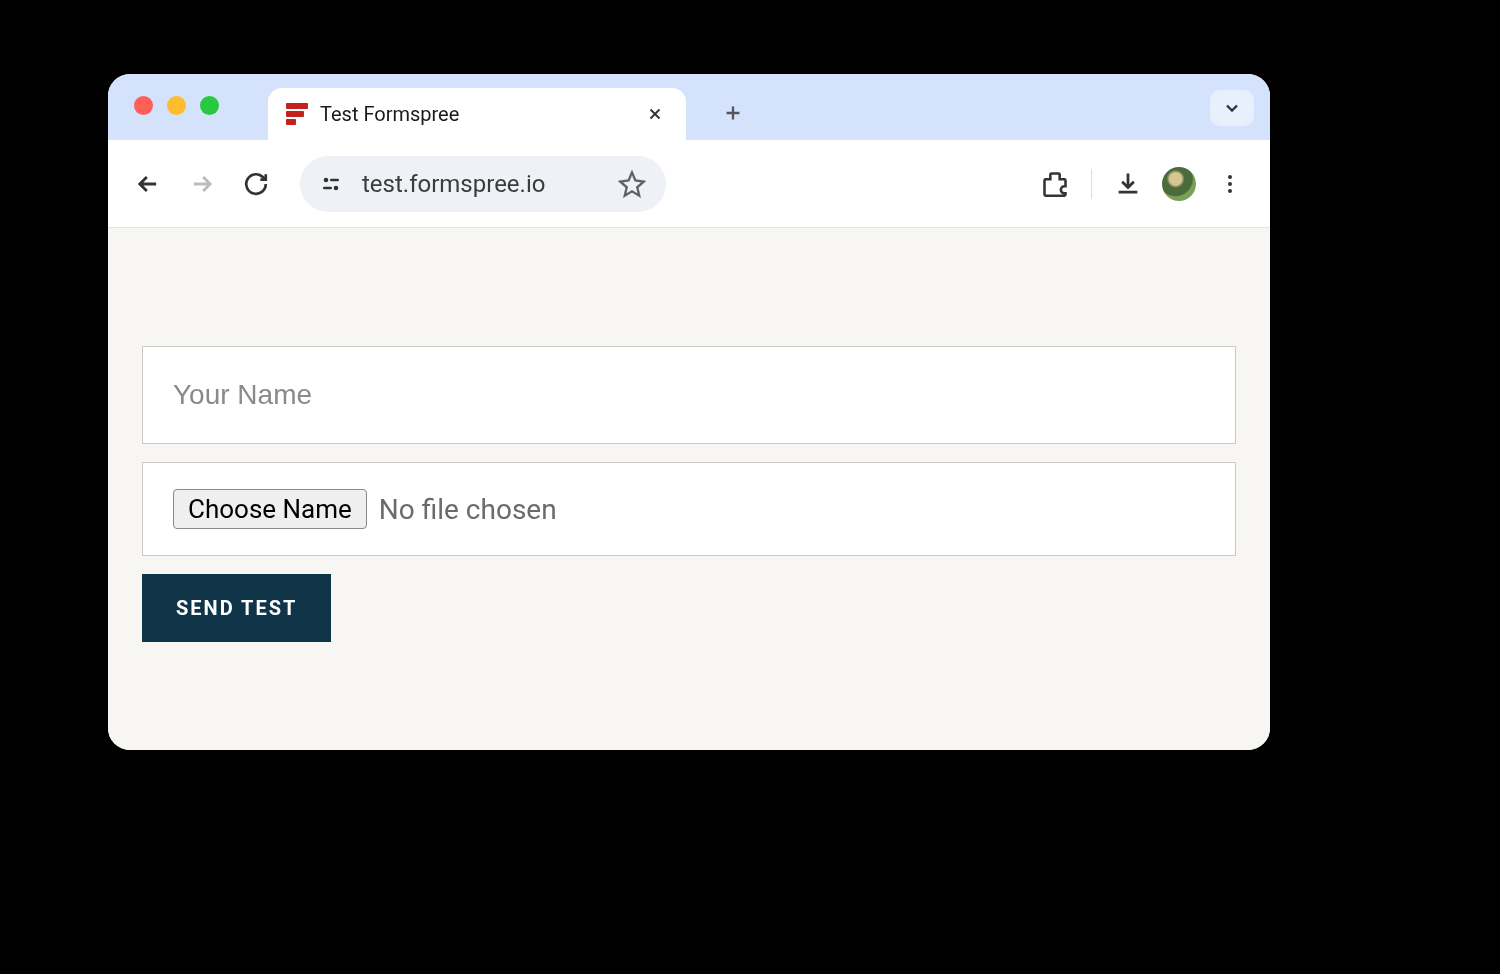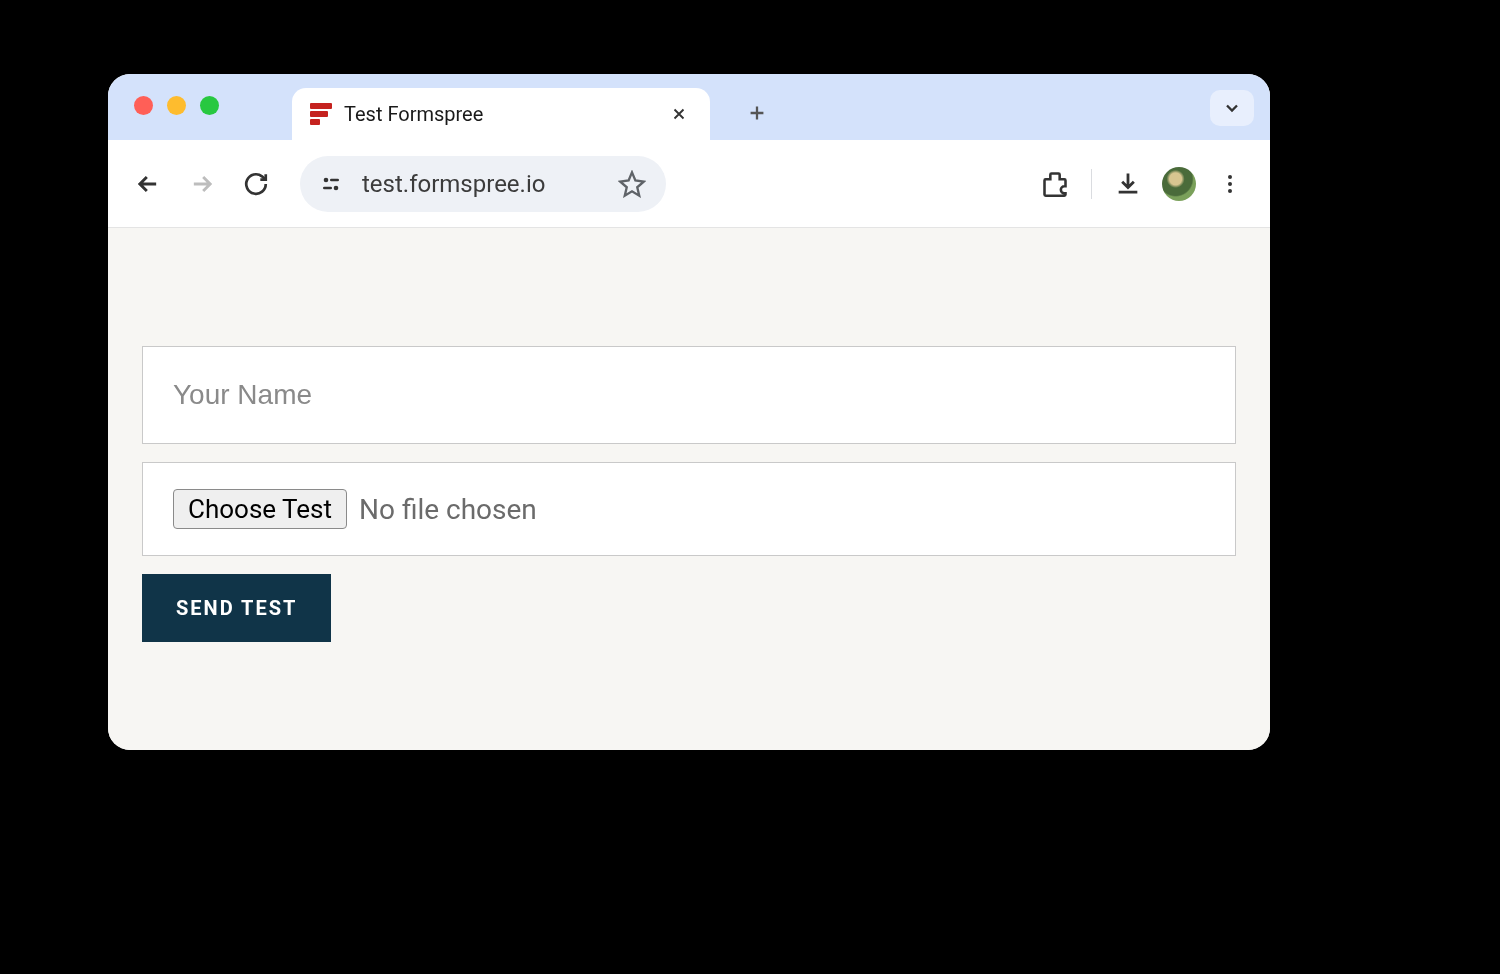--- a/index.html
+++ b/index.html
@@ -21,21 +21,20 @@
       overflow: hidden;
       box-shadow: 0 20px 60px rgba(0,0,0,0.5);
     }
     
     .tabstrip {
       height: 66px;
       background: #d4e2fb;
       display: flex;
       align-items: flex-end;
       position: relative;
-      padding-left: 24px;
     }
     .traffic-lights {
       position: absolute;
       left: 26px;
       top: 22px;
       display: flex;
       gap: 14px;
     }
     .tl { width: 19px; height: 19px; border-radius: 50%; }
     .tl.red { background: #ff5f57; }
@@ -264,20 +263,20 @@
         </svg>
     </div>
   </div>
 
   <div class="page">
     <div class="field">
       <input class="text-input" type="text" placeholder="Your Name" style="">
     </div>
     <div class="field">
       <div class="file-row">
-        <button class="choose-btn">Choose Test</button>
+        <button class="choose-btn">Choose Name</button>
         <span class="file-status">No file chosen</span>
       </div>
     </div>
     <button class="submit">SEND TEST</button>
   </div>
 
 </div>
 
 </body></html>

